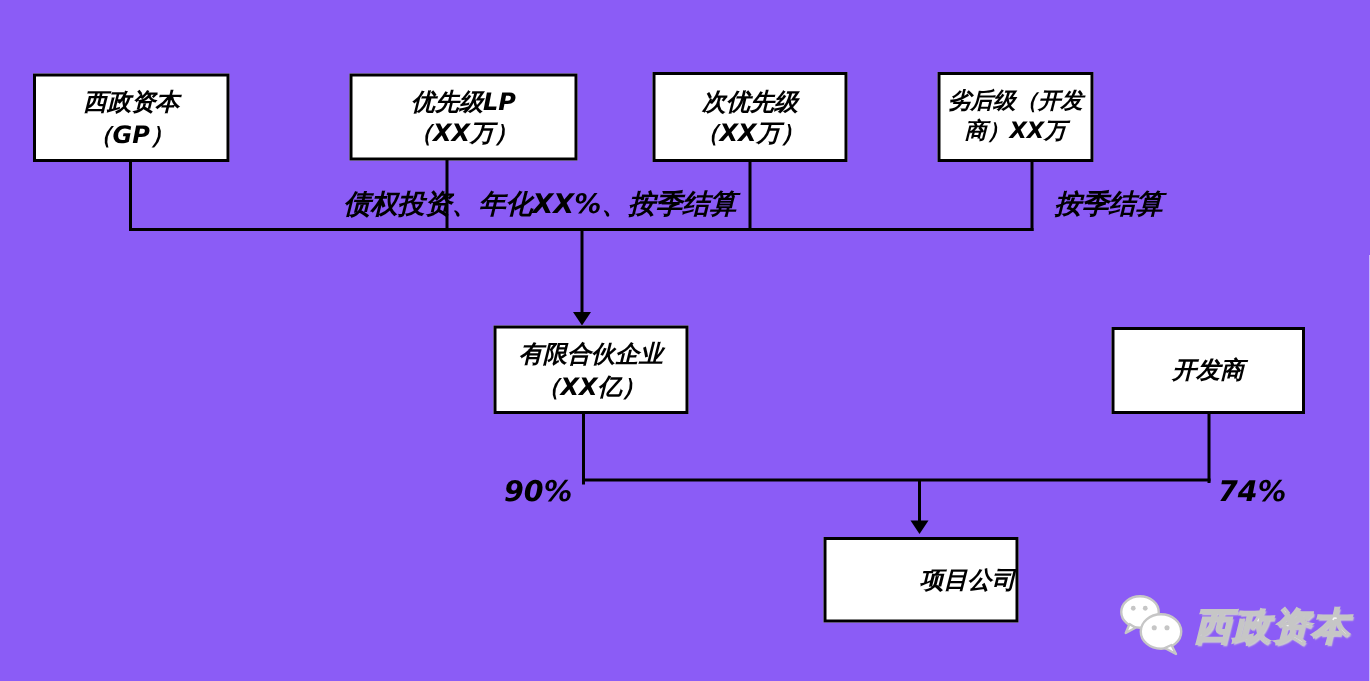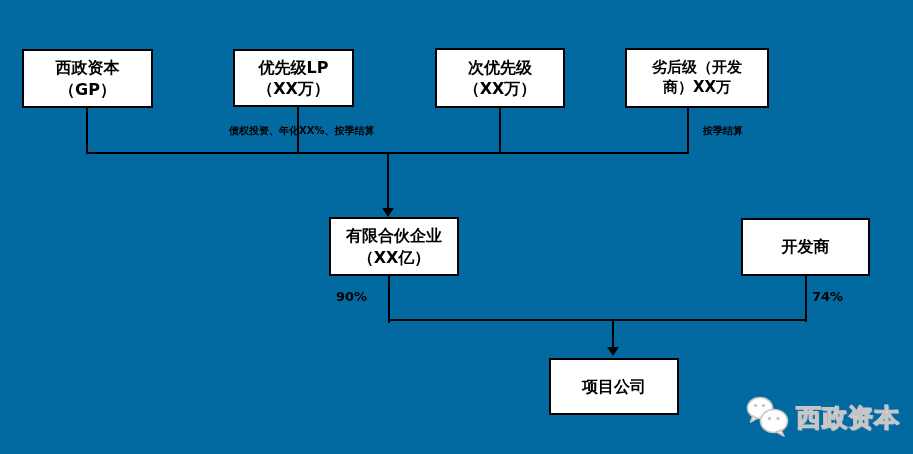--- a/index.html
+++ b/index.html
@@ -1,24 +1,25 @@
 <!DOCTYPE html>
 <html><head>
 <meta charset="utf-8">
 <style>
   * { margin: 0; padding: 0; box-sizing: border-box; }
   html, body { background: #ffffff; }
   .canvas {
     position: relative;
     width: 913px;
     height: 454px;
-    background: #0369a1;
+    background: #8b5cf6;
     font-family: "DejaVu Sans", "Liberation Sans", sans-serif;
     color: #000000;
     overflow: hidden;
+    font-style: italic;
   }
   .box {
     position: absolute;
     border: 2px solid #000000;
     background: #ffffff;
     display: flex;
     flex-direction: column;
     align-items: center;
     justify-content: center;
     text-align: center;
@@ -32,29 +33,30 @@
   .hline { height: 2px; }
   .arrowhead {
     position: absolute;
     width: 0; height: 0;
     border-left: 6px solid transparent;
     border-right: 6px solid transparent;
     border-top: 9px solid #000000;
   }
   .elabel {
     position: absolute;
-    font-size: 10px;
+    font-size: 18px;
     font-weight: bold;
     white-space: nowrap;
   }
   .pct {
     position: absolute;
-    font-size: 13px;
+    font-size: 19px;
     font-weight: 600;
     white-space: nowrap;
+    margin-top: 28px;
   }
   .watermark {
     position: absolute;
     left: 745px;
     top: 395px;
     display: flex;
     align-items: center;
     gap: 5px;
   }
   .wm-text {
@@ -70,31 +72,31 @@
 </head>
 <body>
 
 <div class="canvas">
 
   <div class="box" style="left:22px; top:49px; width:131px; height:59px;">
     <div>西政资本</div>
     <div>（GP）</div>
   </div>
 
-  <div class="box" style="left:233px; top:49px; width:121px; height:58px;">
+  <div class="box" style="left:233px; top:49px; width:152px; height:58px;">
     <div>优先级LP</div>
     <div>（XX万）</div>
   </div>
 
   <div class="box" style="left:435px; top:48px; width:130px; height:60px;">
     <div>次优先级</div>
     <div>（XX万）</div>
   </div>
 
-  <div class="box" style="left:625px; top:48px; width:144px; height:60px; font-size:15px;">
+  <div class="box" style="left:625px; top:48px; width:104px; height:60px; font-size:15px;">
     <div>劣后级（开发</div>
     <div>商）XX万</div>
   </div>
 
   <div class="vline" style="left:86px;  top:107px; height:47px;"></div>
   <div class="vline" style="left:297px; top:106px; height:48px;"></div>
   <div class="vline" style="left:499px; top:107px; height:47px;"></div>
   <div class="vline" style="left:687px; top:107px; height:47px;"></div>
 
   <div class="hline" style="left:86px; top:152px; width:603px;"></div>
@@ -117,21 +119,21 @@
   <div class="vline" style="left:388px; top:275px; height:48px;"></div>
   <div class="vline" style="left:805px; top:275px; height:47px;"></div>
   <div class="hline" style="left:388px; top:319px; width:419px;"></div>
 
   <div class="pct" style="left:336px; top:289px;">90%</div>
   <div class="pct" style="left:812px; top:289px;">74%</div>
 
   <div class="vline" style="left:612px; top:320px; height:28px;"></div>
   <div class="arrowhead" style="left:607px; top:347px;"></div>
 
-  <div class="box" style="left:549px; top:358px; width:130px; height:57px;">
+  <div class="box" style="left:549px; top:358px; width:130px; height:57px;align-items:flex-end;">
     <div>项目公司</div>
   </div>
 
   <div class="watermark">
     <svg width="46" height="44" viewBox="0 0 46 44">
       <g fill="#ffffff" stroke="#c6c6c6" stroke-width="1.6">
         <ellipse cx="15" cy="13" rx="12.5" ry="10.5"></ellipse>
         <path d="M8 21 L5.5 27 L12 23.5 Z" stroke-linejoin="round"></path>
         <ellipse cx="29" cy="26" rx="13.5" ry="11.5"></ellipse>
         <path d="M36 35 L39 41 L31.5 37 Z" stroke-linejoin="round"></path>

